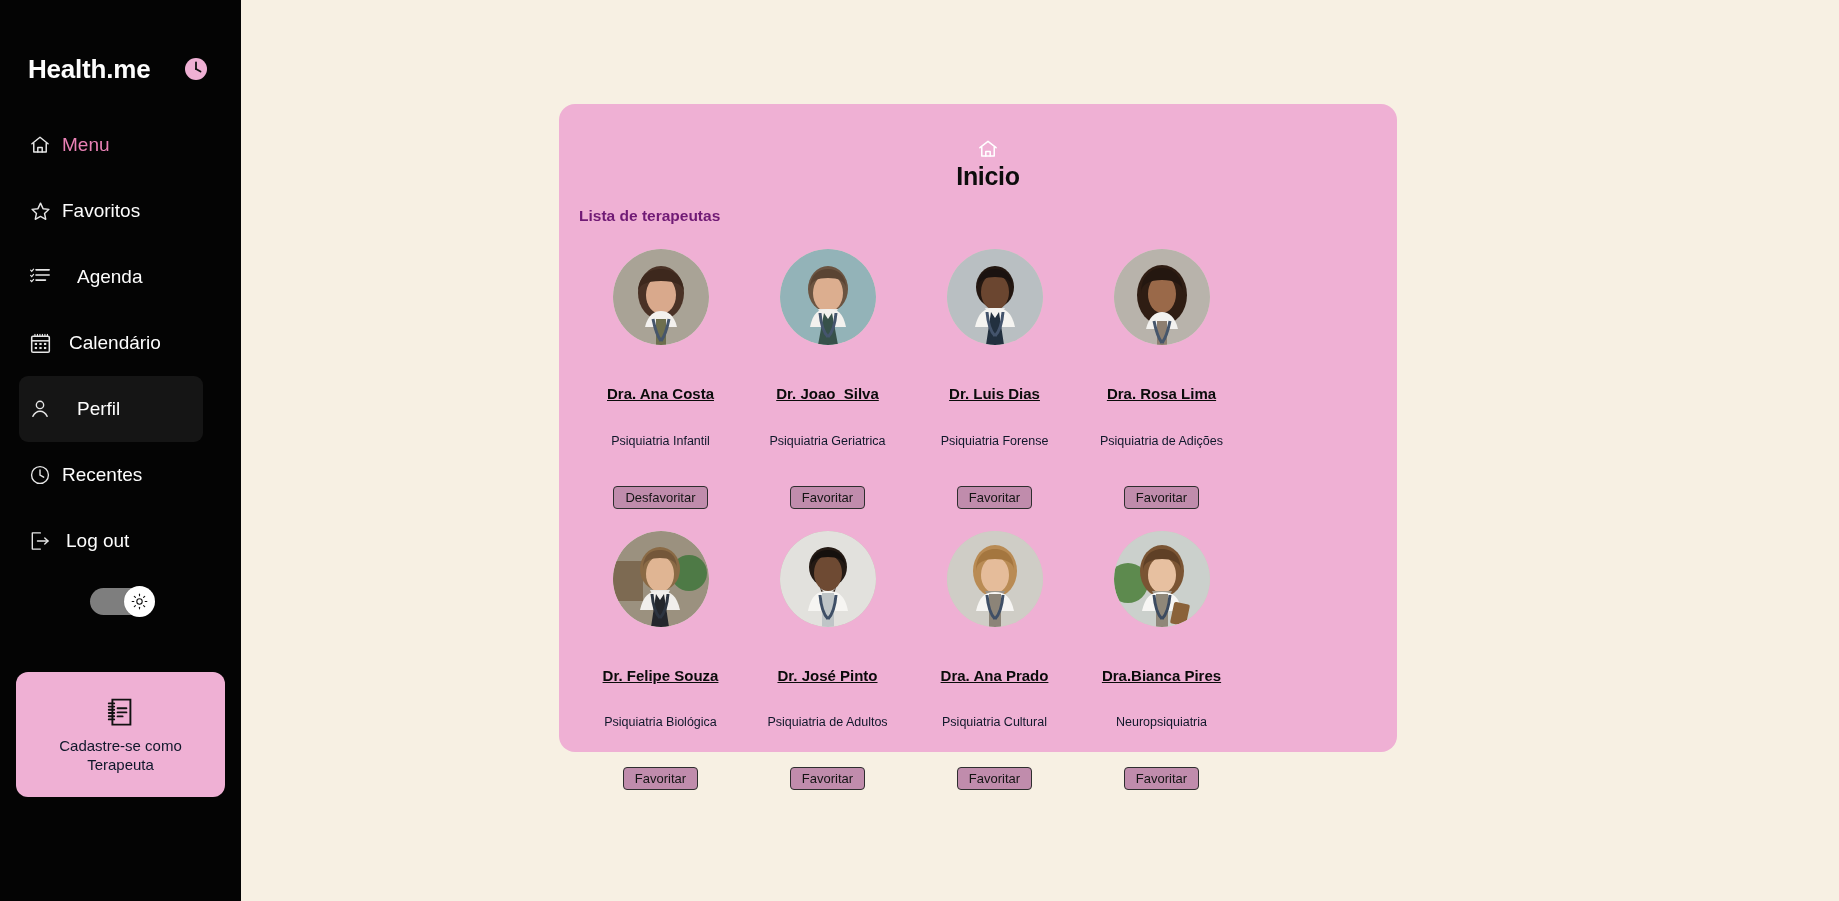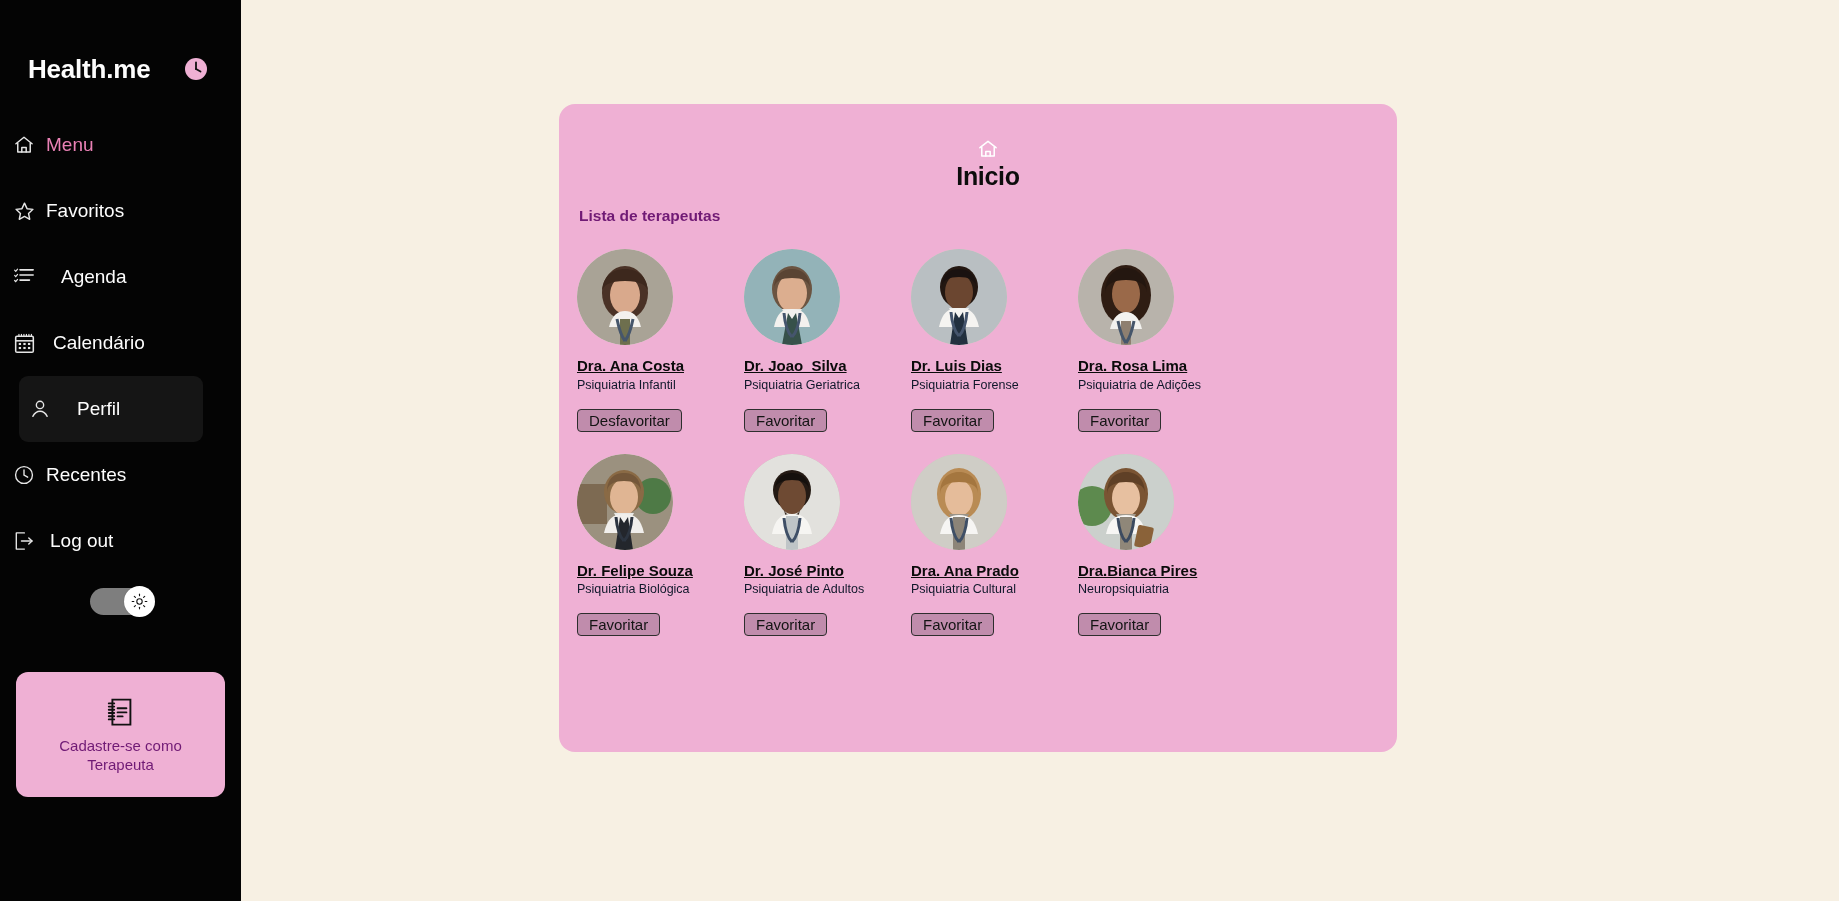--- a/index.html
+++ b/index.html
@@ -55,21 +55,21 @@
   .nav {
     margin-top: 18px;
     display: flex;
     flex-direction: column;
   }
 
   .nav-item {
     display: flex;
     align-items: center;
     height: 66px;
-    padding-left: 12px;
+    padding-left: 28px;
     gap: 10px;
     cursor: pointer;
     position: relative;
   }
   .nav-item .nav-icon {
     width: 24px;
     height: 24px;
     flex: 0 0 24px;
     display: flex;
     align-items: center;
@@ -142,21 +142,21 @@
     color: #111;
   }
   .register-card .reg-icon {
     width: 34px; height: 34px;
     display:flex; align-items:center; justify-content:center;
   }
   .register-card .reg-label {
     font-size: 15px;
     line-height: 1.25;
     text-align: center;
-    color: #701a75;
+    color: #0f172a;
     max-width: 160px;
   }
 
   
   .main {
     flex: 1 1 auto;
     position: relative;
     height: 901px;
   }
 
@@ -194,22 +194,23 @@
   .grid {
     padding: 24px 18px 0 18px;
     display: flex;
     flex-wrap: wrap;
     gap: 0;
   }
   .card {
     width: 167px;
     display: flex;
     flex-direction: column;
-    align-items: flex-start;
+    align-items: center;
     margin-bottom: 22px;
+    gap: 28px;
   }
   .avatar {
     width: 96px;
     height: 96px;
     border-radius: 50%;
     overflow: hidden;
     background: #cfcac0;
     position: relative;
     display: block;
   }
@@ -227,29 +228,29 @@
     white-space: nowrap;
   }
   .card-spec {
     margin-top: 3px;
     font-size: 12.5px;
     color: #0f172a;
     text-align: center;
     white-space: nowrap;
   }
   .fav-btn {
-    margin-top: 17px;
+    margin-top: 10px;
     min-width: 70px;
     height: 23px;
     padding: 0 11px;
     background: #c08cac;
     border: 1px solid #2e2e2e;
     border-radius: 4px;
     font-family: "Liberation Sans", sans-serif;
-    font-size: 15px;
+    font-size: 13px;
     color: #141414;
     cursor: pointer;
     line-height: 1;
   }
 </style>
 </head>
 <body>
 
 <div id="app">
 

